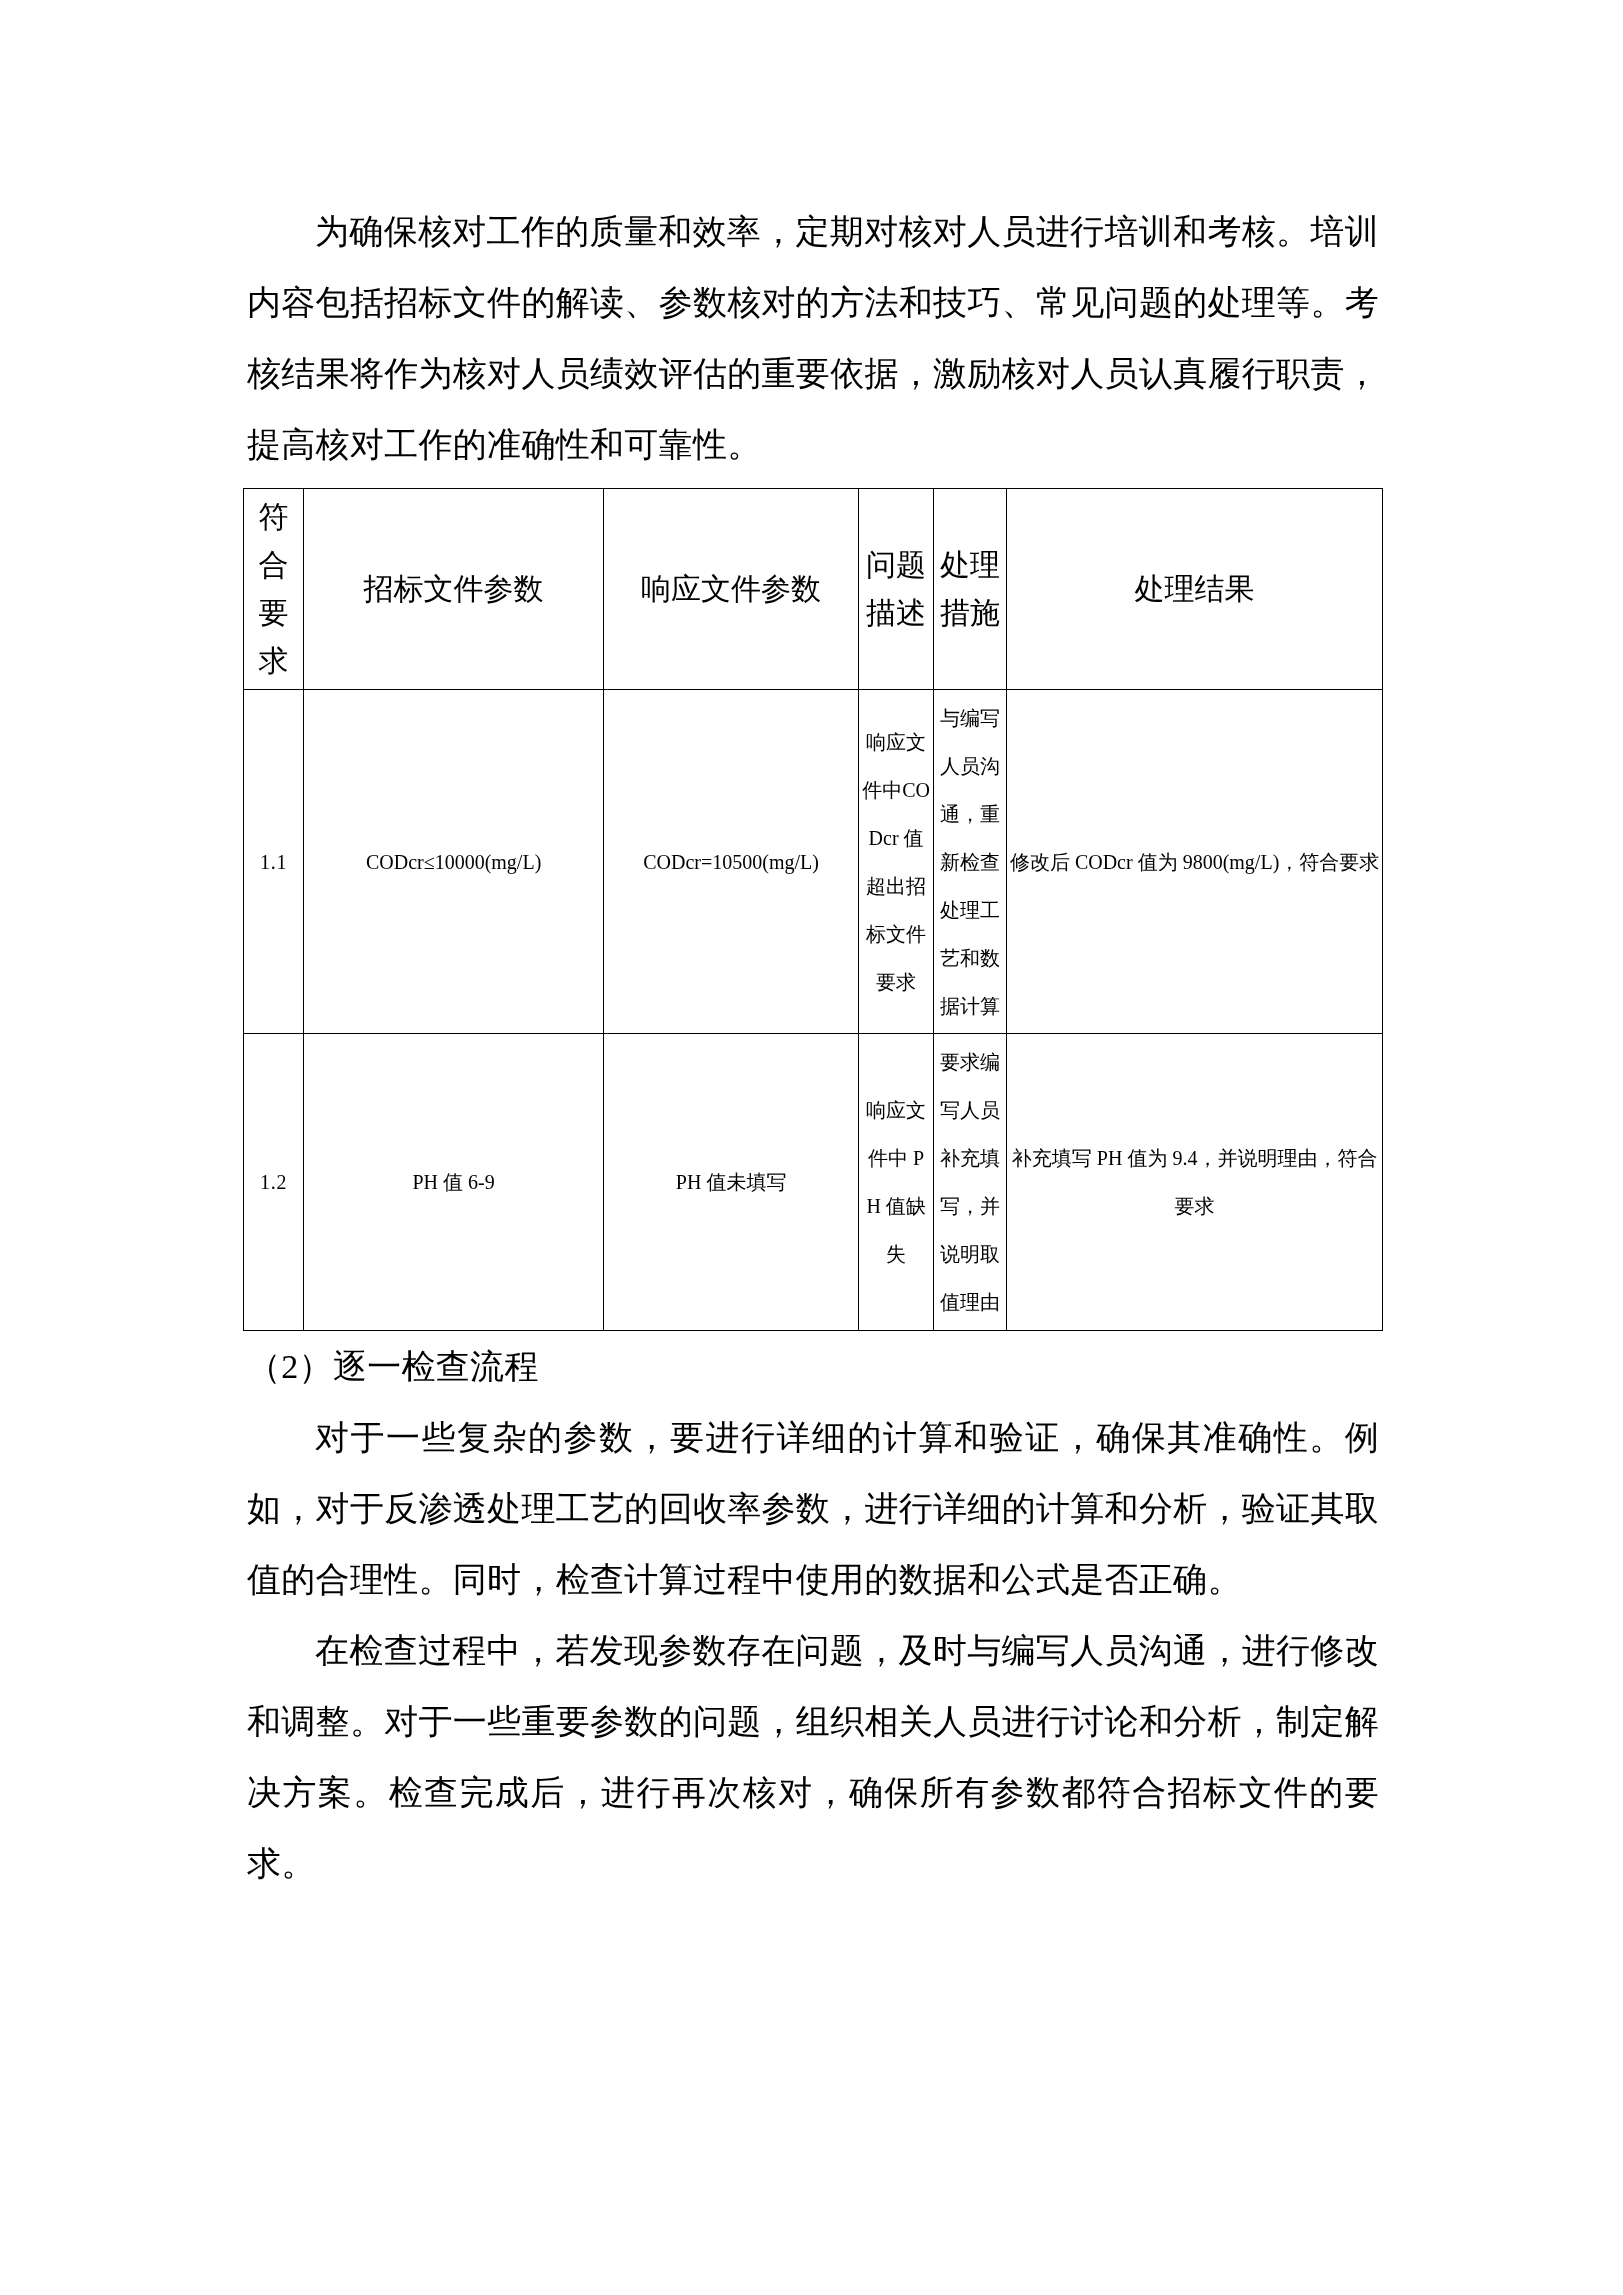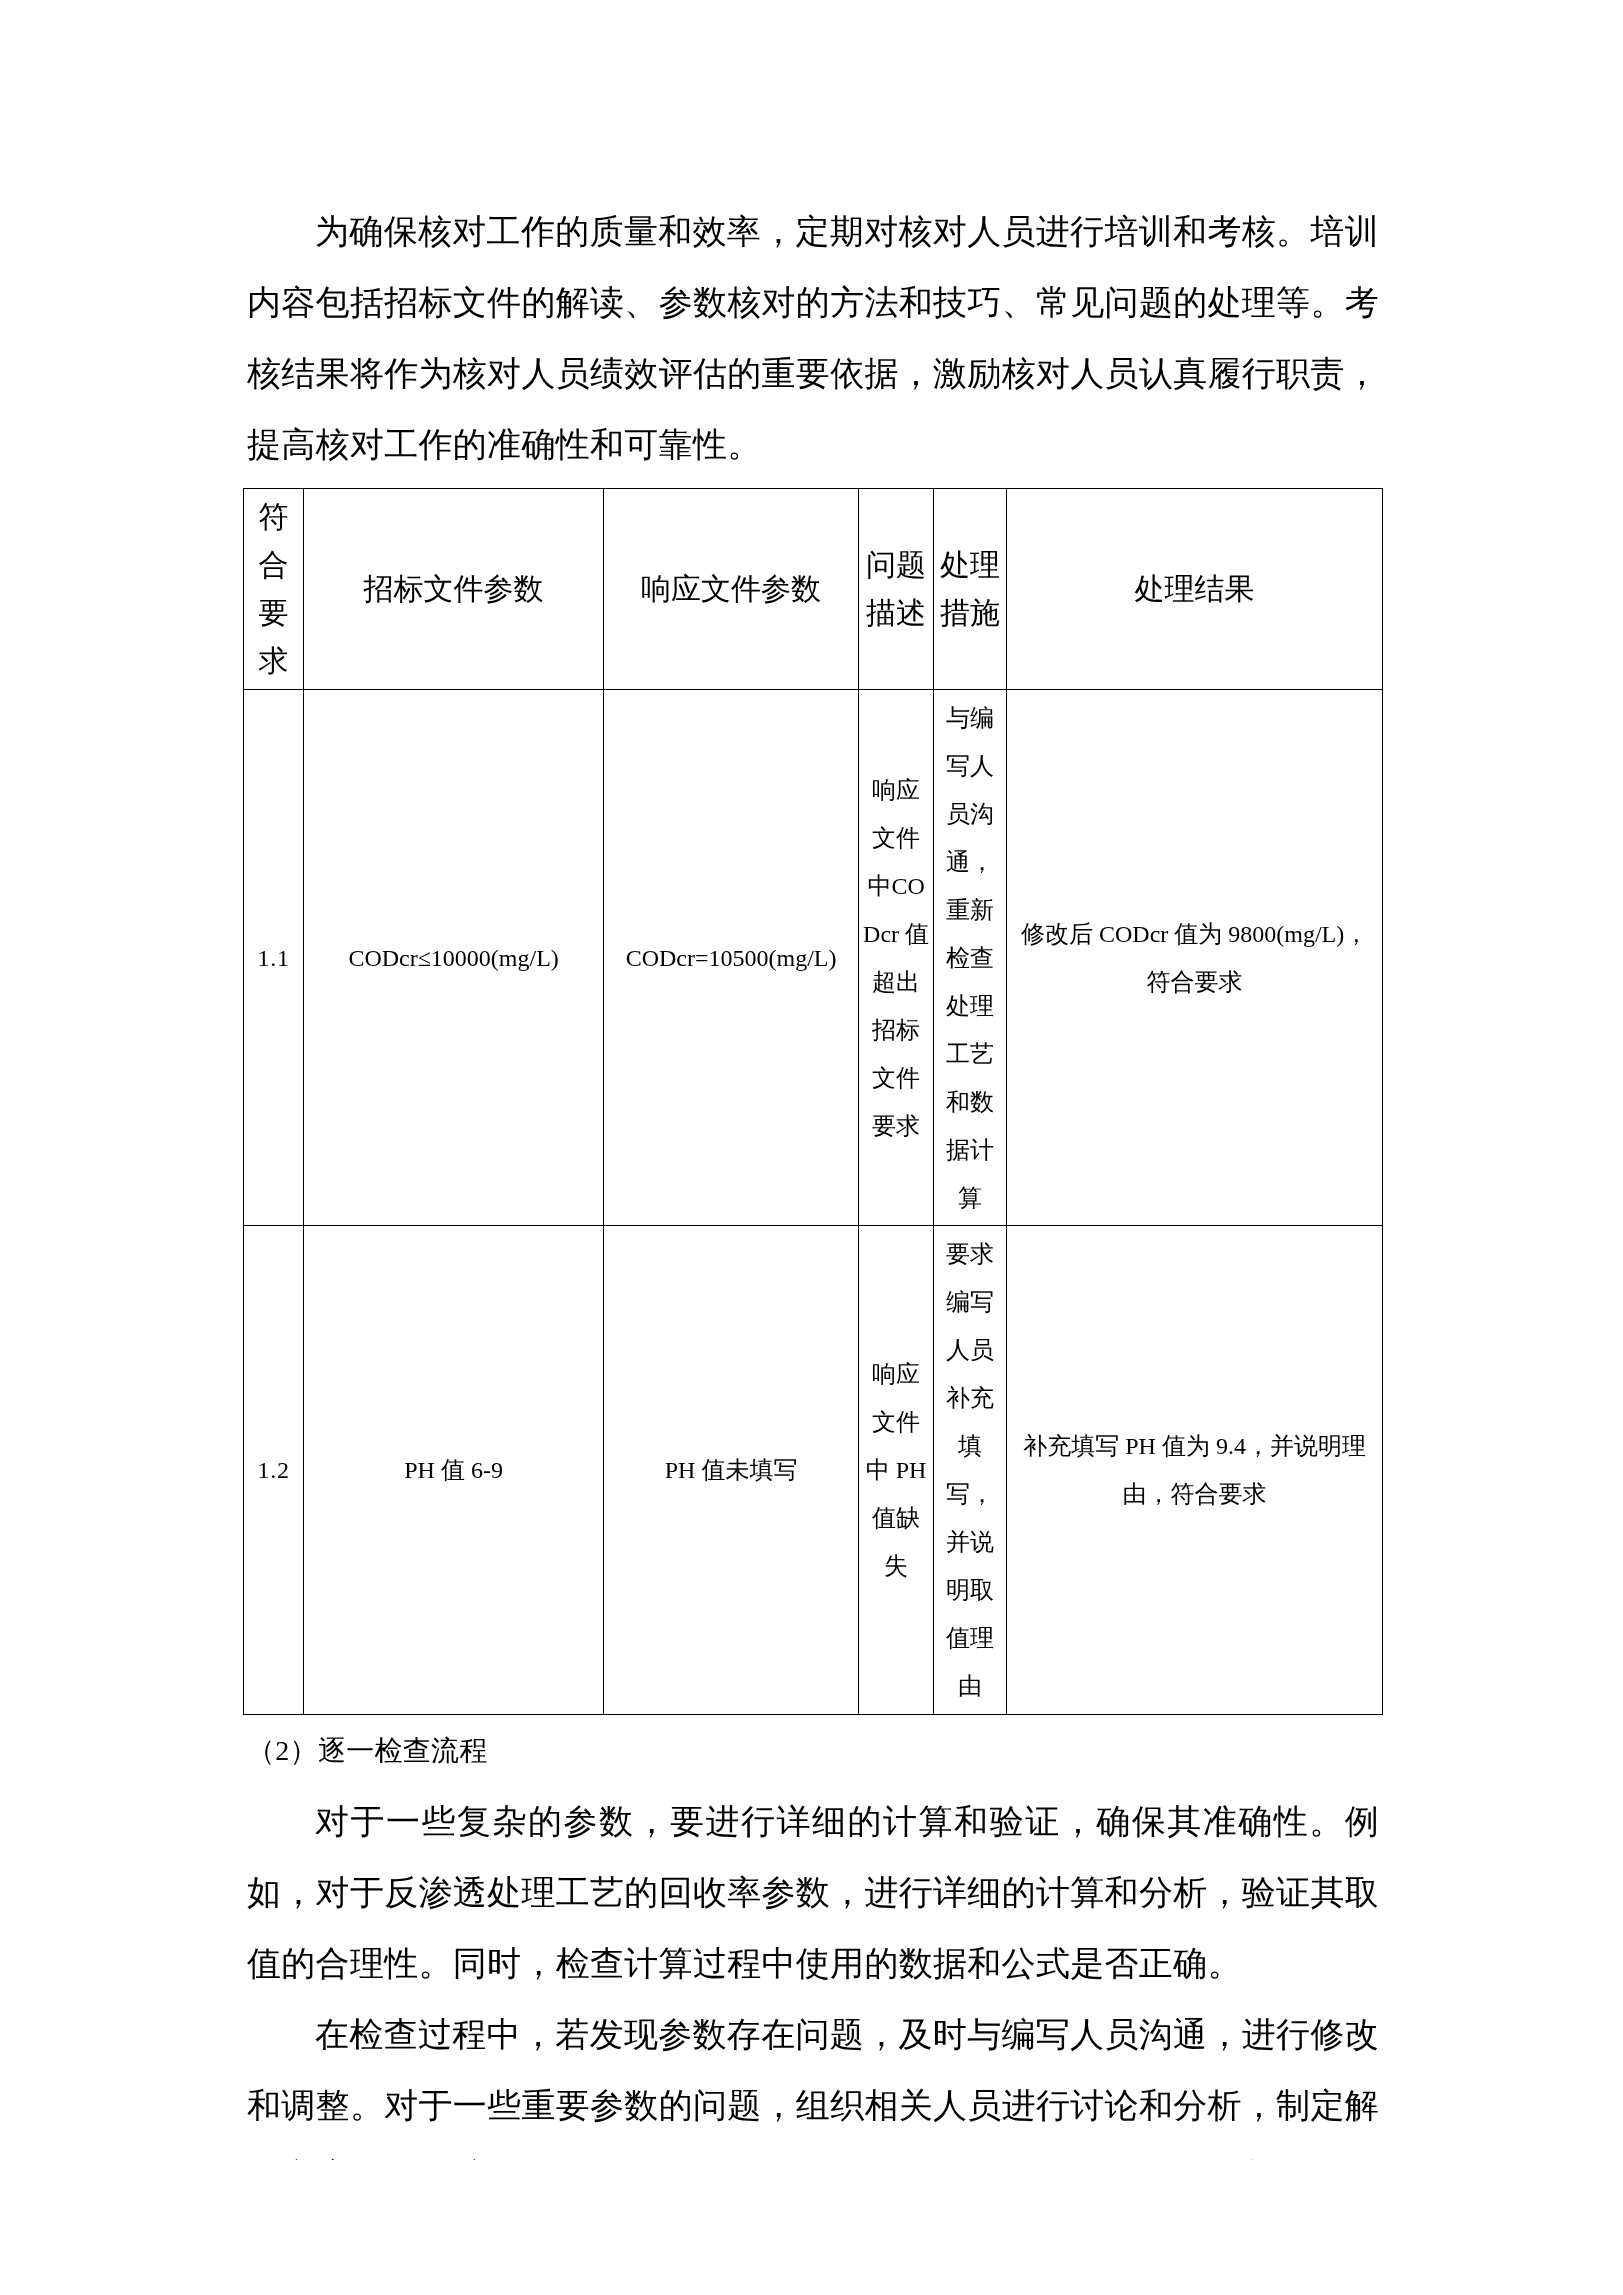--- a/index.html
+++ b/index.html
@@ -34,21 +34,21 @@
     text-align: justify;
     text-justify: inter-ideograph;
     text-indent: 68px;
     margin: 0;
     letter-spacing: 0.3px;
     word-break: break-all;
   }
 
   
   .numline {
-    font-size: 28px;
+    font-size: 34px;
     line-height: 71px;
     margin: 0;
     text-indent: 0;
     letter-spacing: 0.3px;
   }
 
   
   .tbl-wrap {
     margin: 7.9px 0 0 -3.9px;
   }
@@ -57,21 +57,21 @@
     width: 1139px;
     table-layout: fixed;
   }
   table.param-table td,
   table.param-table th {
     border: 1.3px solid #000000;
     padding: 3.9px 2.6px;
     vertical-align: middle;
     text-align: center;
     font-weight: normal;
-    font-size: 24px;
+    font-size: 20px;
     line-height: 48px;
     font-family: "Liberation Serif", "DejaVu Serif", serif;
     word-break: break-all;
     box-sizing: border-box;
   }
   table.param-table th { font-size: 30px; }
 
   
   .c0 { width: 60px;  }
   .c1 { width: 300px; }

